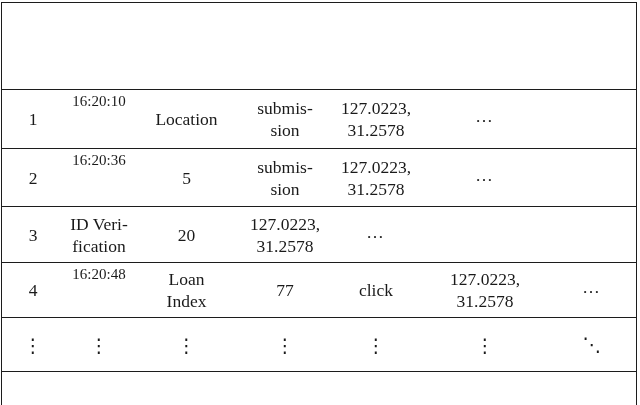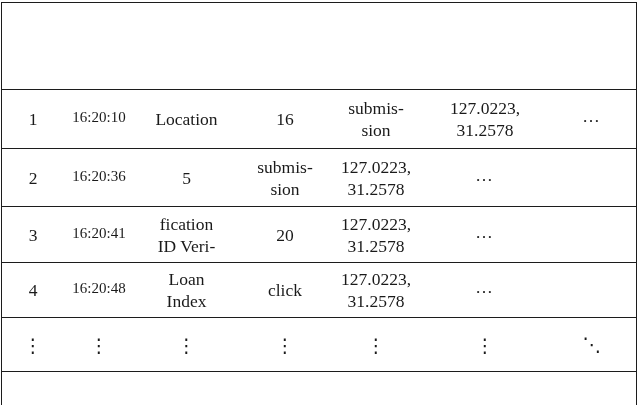--- a/index.html
+++ b/index.html
@@ -45,21 +45,21 @@
     display: flex;
     flex-direction: column;
     align-items: center;
     justify-content: center;
     font-size: 17.5px;
     line-height: 22px;
     text-align: center;
   }
   .cell span, .hcell span { display: block; }
   .cell-time {
-    justify-content: center;
+    justify-content: flex-start;
     padding-bottom: 4px;
     font-size: 15px;
   }
   .cell-dots span { letter-spacing: 2px; transform: translateY(-3px); }
   .ellipsis-row .cell {
     font-family: "DejaVu Sans", sans-serif;
     font-size: 19px;
   }
   .vdots { letter-spacing: 0; }
   .ddots { transform: translateY(-1px); }
@@ -108,23 +108,20 @@
         <span>1</span>
       </div>
     <div class="cell cell-time">
         <span>16:20:10</span>
       </div>
     <div class="cell">
         <span>Location</span>
         <span></span>
       </div>
     <div class="cell">
-        <span>16</span>
-      </div>
-    <div class="cell">
         <span>submis-</span>
         <span>sion</span>
       </div>
     <div class="cell">
         <span>127.0223,</span>
         <span>31.2578</span>
       </div>
     <div class="cell cell-dots">
         <span>…</span>
       </div>
@@ -150,26 +147,23 @@
       </div>
     <div class="cell cell-dots">
         <span>…</span>
       </div>
   </div>
 
   <div class="grid-row data-row">
     <div class="cell">
         <span>3</span>
       </div>
-    <div class="cell cell-time">
-        <span>16:20:41</span>
-      </div>
-    <div class="cell">
+    <div class="cell">
+        <span>ID Veri-</span>
         <span>fication</span>
-        <span>ID Veri-</span>
       </div>
     <div class="cell">
         <span>20</span>
       </div>
     <div class="cell">
         <span>127.0223,</span>
         <span>31.2578</span>
       </div>
     <div class="cell cell-dots">
         <span>…</span>
@@ -181,20 +175,23 @@
         <span>4</span>
       </div>
     <div class="cell cell-time">
         <span>16:20:48</span>
       </div>
     <div class="cell">
         <span>Loan</span>
         <span>Index</span>
       </div>
     <div class="cell">
+        <span>77</span>
+      </div>
+    <div class="cell">
         <span>click</span>
         <span></span>
       </div>
     <div class="cell">
         <span>127.0223,</span>
         <span>31.2578</span>
       </div>
     <div class="cell cell-dots">
         <span>…</span>
       </div>

